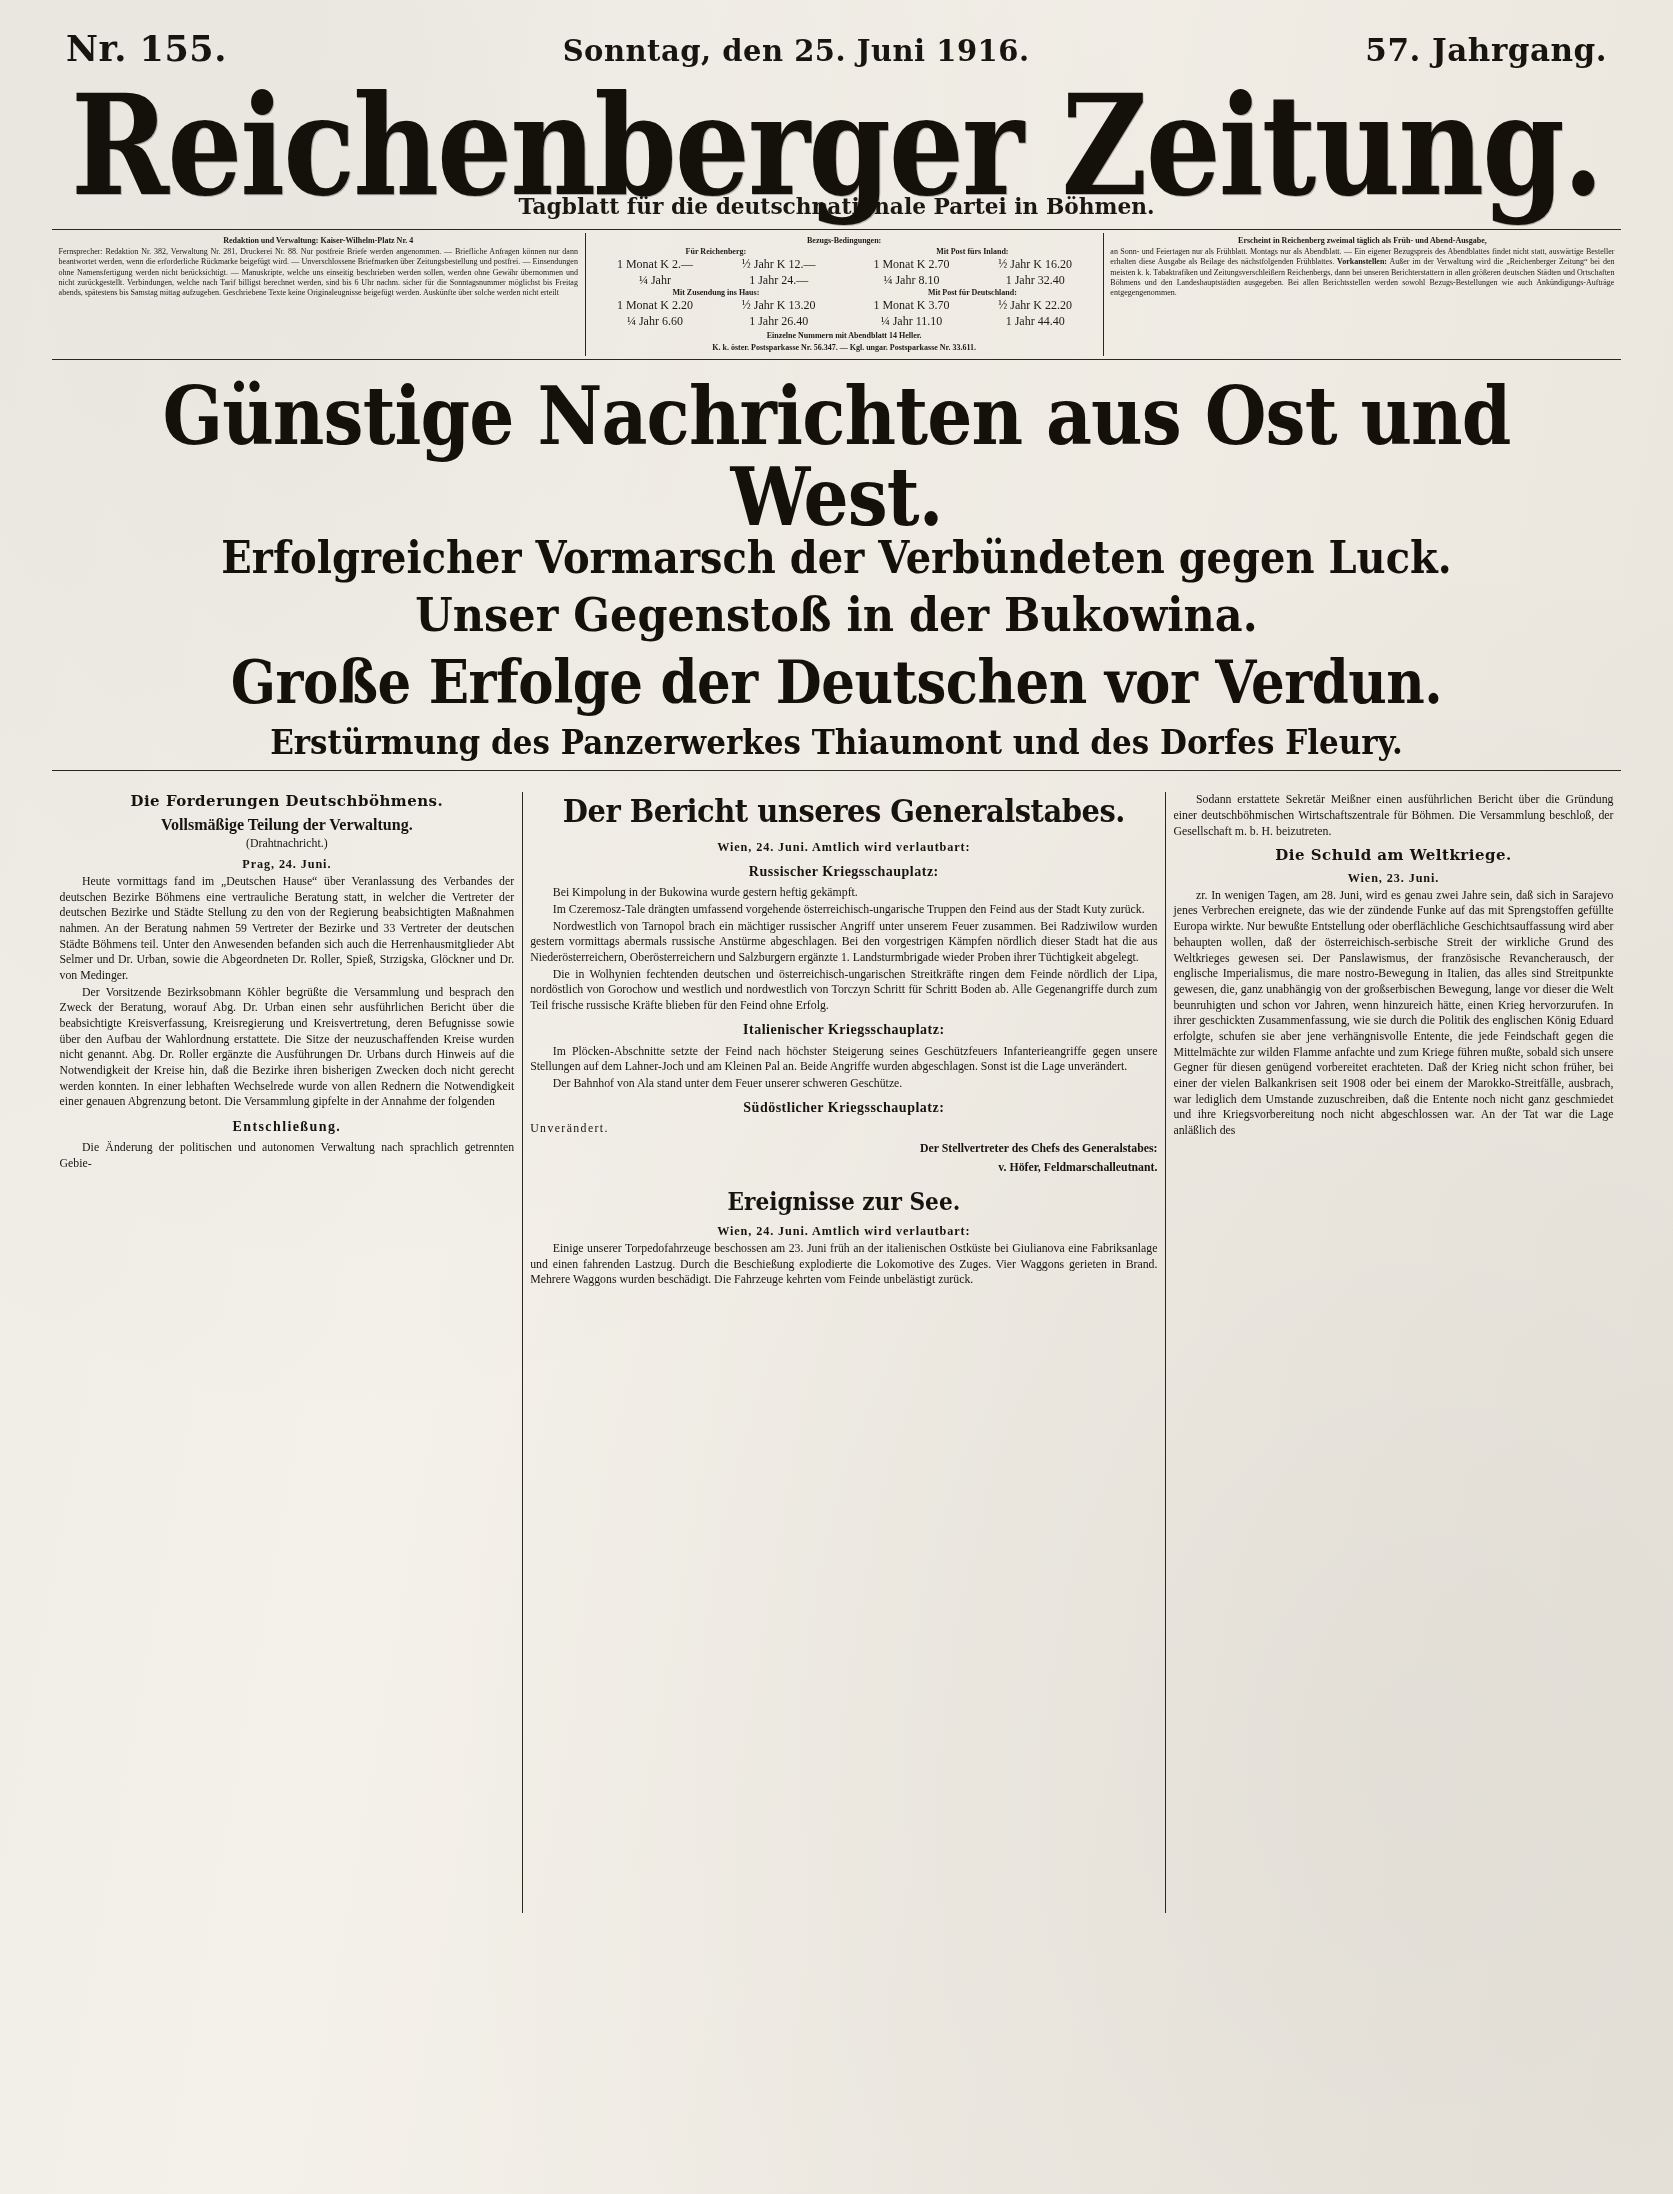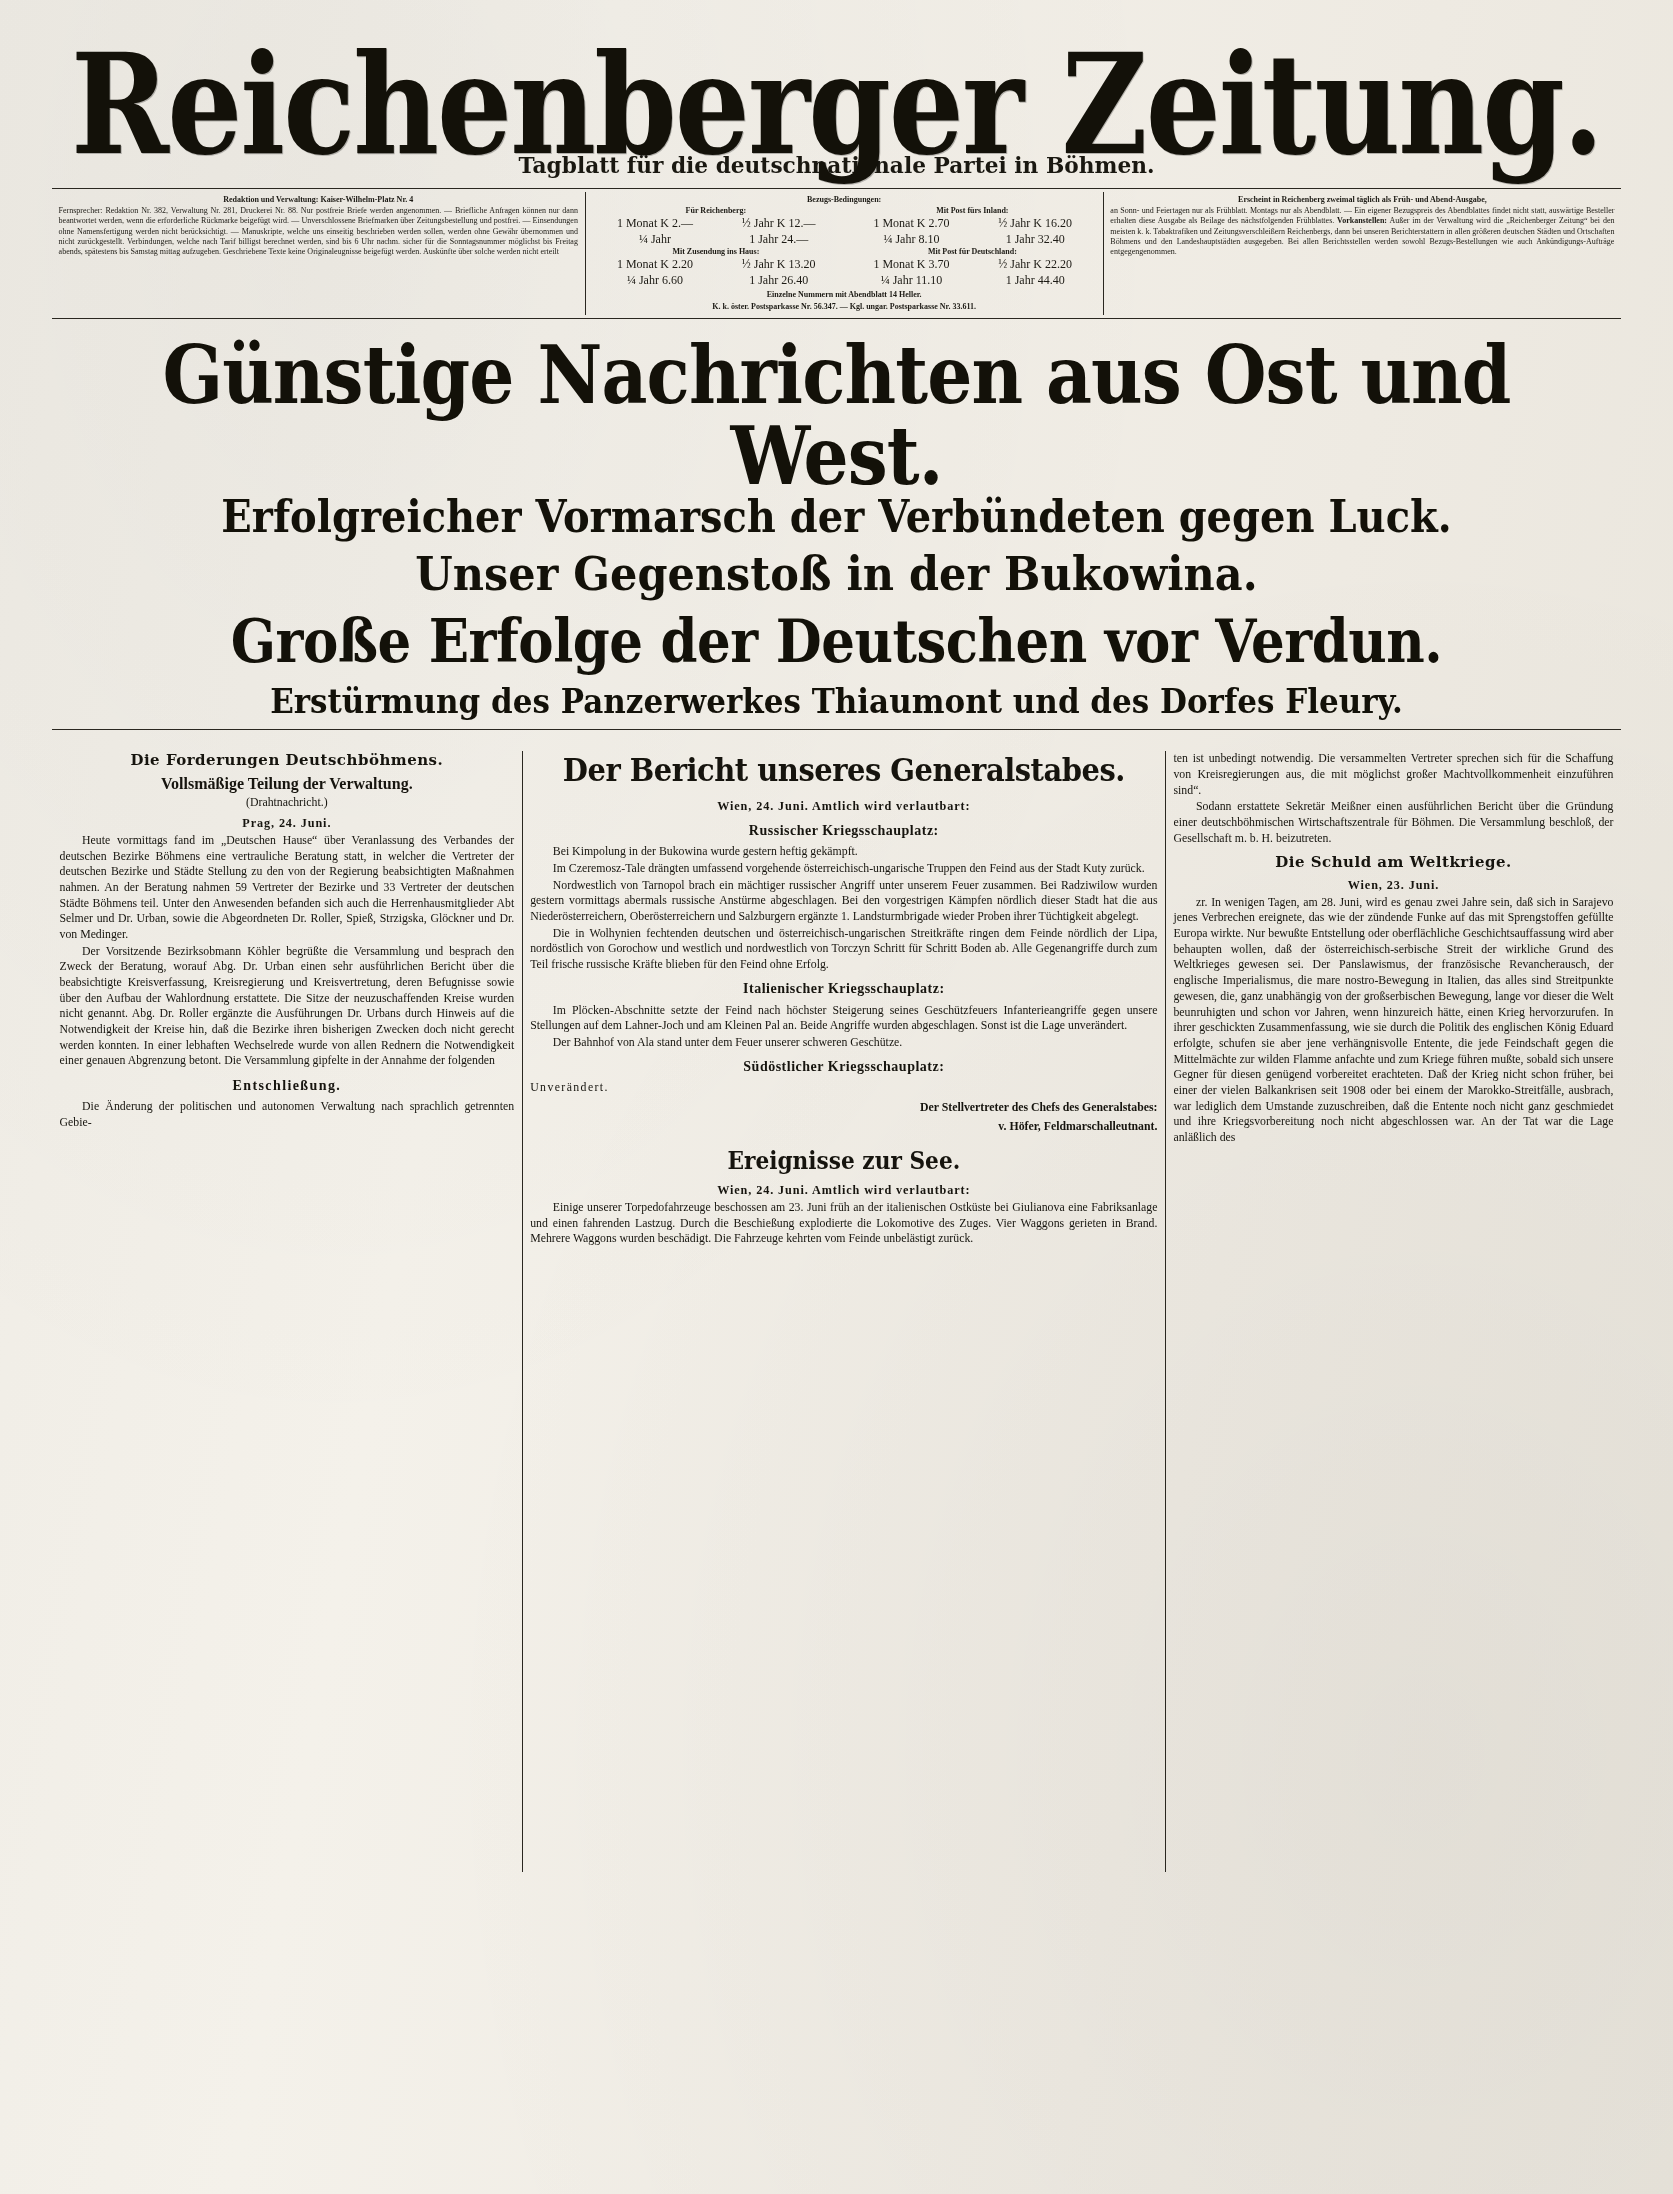--- a/index.html
+++ b/index.html
@@ -222,20 +222,25 @@
   .bold { font-weight: bold; }
   .center { text-align: center; }
   .mt { margin-top: 6.6px; }
 </style>
 </head>
 <body>
 
 <div class="page">
   <div class="inner">
 
+    <div class="top-line">
+      <div class="issue">Nr. 155.</div>
+      <div class="date">Sonntag, den 25. Juni 1916.</div>
+      <div class="year">57. Jahrgang.</div>
+    </div>
 
     <div class="masthead-title">Reichenberger Zeitung.</div>
     <div class="masthead-sub">Tagblatt für die deutschnationale Partei in Böhmen.</div>
 
     <div class="imprint">
       <div class="imprint-col left">
         <span class="hdr">Redaktion und Verwaltung: Kaiser-Wilhelm-Platz Nr. 4</span>
         <span>Fernsprecher: Redaktion Nr. 382, Verwaltung Nr. 281, Druckerei Nr. 88. Nur postfreie Briefe werden angenommen. — Briefliche Anfragen können nur dann beantwortet werden, wenn die erforderliche Rückmarke beigefügt wird. — Unverschlossene Briefmarken über Zeitungsbestellung und postfrei. — Einsendungen ohne Namensfertigung werden nicht berücksichtigt. — Manuskripte, welche uns einseitig beschrieben werden sollen, werden ohne Gewähr übernommen und nicht zurückgestellt. Verbindungen, welche nach Tarif billigst berechnet werden, sind bis 6 Uhr nachm. sicher für die Sonntagsnummer möglichst bis Freitag abends, spätestens bis Samstag mittag aufzugeben. Geschriebene Texte keine Originaleugnisse beigefügt werden. Auskünfte über solche werden nicht erteilt</span>
       </div>
       <div class="imprint-col center">
@@ -349,21 +354,20 @@
 
         <div class="sig">Der Stellvertreter des Chefs des Generalstabes:</div>
         <div class="sig">v. Höfer, Feldmarschalleutnant.</div>
 
         <div class="sec-head2">Ereignisse zur See.</div>
         <div class="dateline">Wien, 24. Juni.  Amtlich wird verlautbart:</div>
         <p>Einige unserer Torpedofahrzeuge beschossen am 23. Juni früh an der italienischen Ostküste bei Giulianova eine Fabriksanlage und einen fahrenden Lastzug. Durch die Beschießung explodierte die Lokomotive des Zuges. Vier Waggons gerieten in Brand. Mehrere Waggons wurden beschädigt. Die Fahrzeuge kehrten vom Feinde unbelästigt zurück.</p>
       </div>
 
       <div class="col c3">
-        <p class="noind">ten ist unbedingt notwendig. Die versammelten Vertreter sprechen sich für die Schaffung von Kreisregierungen aus, die mit möglichst großer Machtvollkommenheit einzuführen sind“.</p>
         <p>Sodann erstattete Sekretär Meißner einen ausführlichen Bericht über die Gründung einer deutschböhmischen Wirtschaftszentrale für Böhmen. Die Versammlung beschloß, der Gesellschaft m. b. H. beizutreten.</p>
         <div class="ch-title mt">Die Schuld am Weltkriege.</div>
         <div class="dateline">Wien, 23. Juni.</div>
         <p>zr. In wenigen Tagen, am 28. Juni, wird es genau zwei Jahre sein, daß sich in Sarajevo jenes Verbrechen ereignete, das wie der zündende Funke auf das mit Sprengstoffen gefüllte Europa wirkte. Nur bewußte Entstellung oder oberflächliche Geschichtsauffassung wird aber behaupten wollen, daß der österreichisch-serbische Streit der wirkliche Grund des Weltkrieges gewesen sei. Der Panslawismus, der französische Revancherausch, der englische Imperialismus, die mare nostro-Bewegung in Italien, das alles sind Streitpunkte gewesen, die, ganz unabhängig von der großserbischen Bewegung, lange vor dieser die Welt beunruhigten und schon vor Jahren, wenn hinzureich hätte, einen Krieg hervorzurufen. In ihrer geschickten Zusammenfassung, wie sie durch die Politik des englischen König Eduard erfolgte, schufen sie aber jene verhängnisvolle Entente, die jede Feindschaft gegen die Mittelmächte zur wilden Flamme anfachte und zum Kriege führen mußte, sobald sich unsere Gegner für diesen genügend vorbereitet erachteten. Daß der Krieg nicht schon früher, bei einer der vielen Balkankrisen seit 1908 oder bei einem der Marokko-Streitfälle, ausbrach, war lediglich dem Umstande zuzuschreiben, daß die Entente noch nicht ganz geschmiedet und ihre Kriegsvorbereitung noch nicht abgeschlossen war. An der Tat war die Lage anläßlich des</p>
       </div>
 
     </div>
   </div>
 </div>
 

